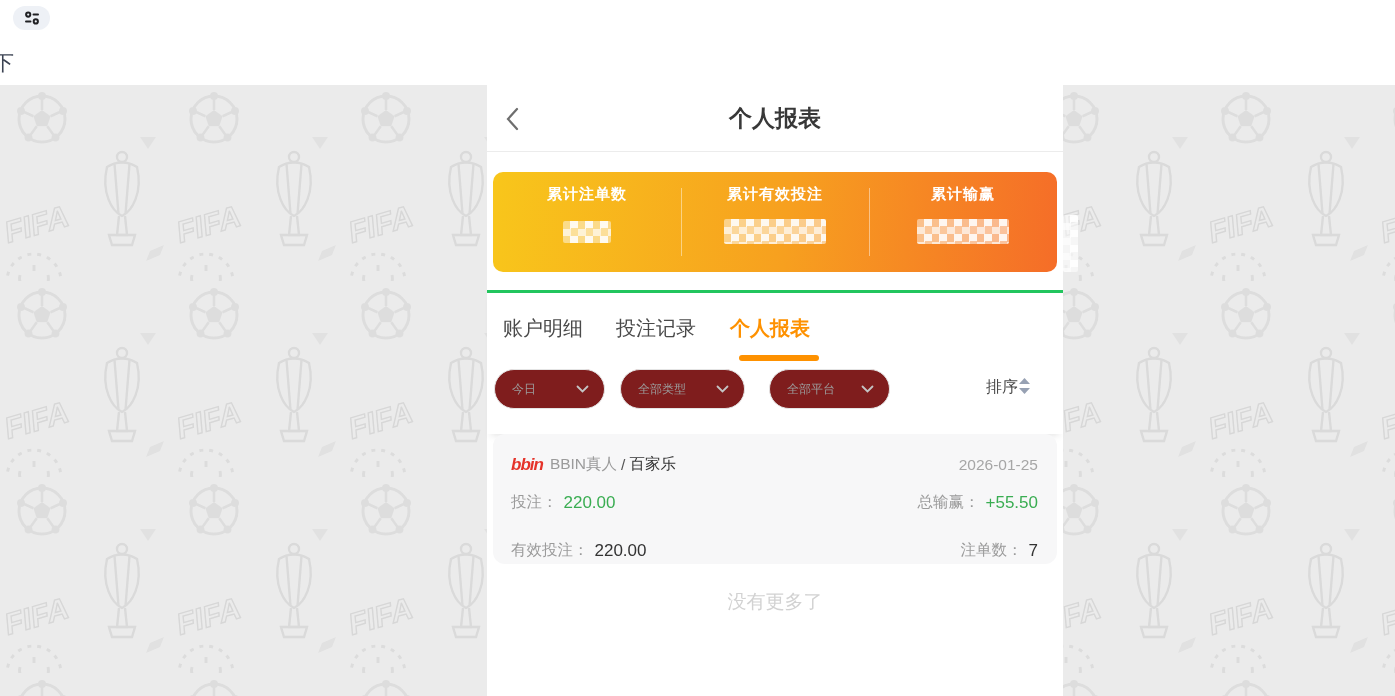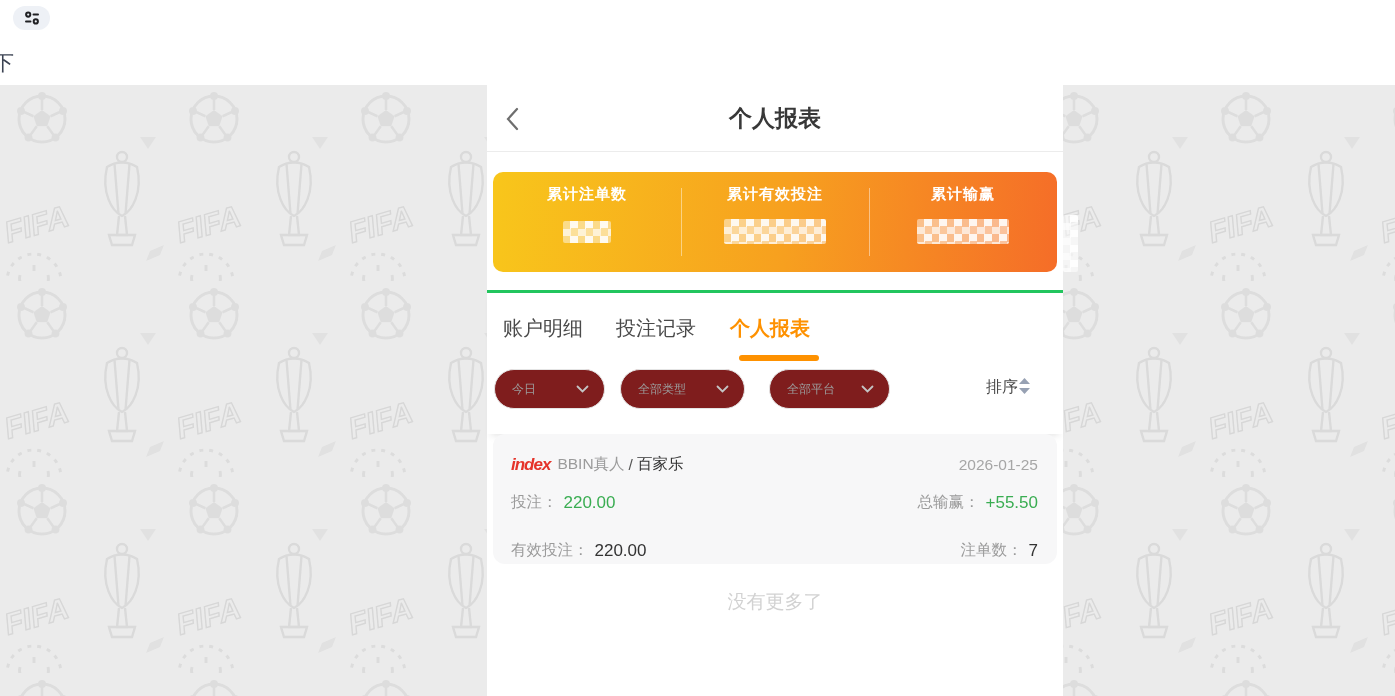--- a/index.html
+++ b/index.html
@@ -210,21 +210,21 @@
         <svg width="13" height="18" viewBox="0 0 13 18">
           <polygon points="6.5,1 12,7 1,7" fill="#97a1b3"></polygon>
           <polygon points="6.5,17 12,11 1,11" fill="#97a1b3"></polygon>
         </svg>
       </div>
     </div>
 
     <div class="report-card">
       <div class="rc-row rc-row1">
         <div class="rc-left">
-          <span class="provider-logo">index</span>
+          <span class="provider-logo">bbin</span>
           <span class="provider-name">BBIN真人</span>
           <span class="name-sep">/</span>
           <span class="game-name">百家乐</span>
         </div>
         <span class="report-date">2026-01-25</span>
       </div>
       <div class="rc-row rc-row2">
         <div class="rc-left">
           <span class="kv-label">投注：</span>
           <span class="kv-value green">220.00</span>

